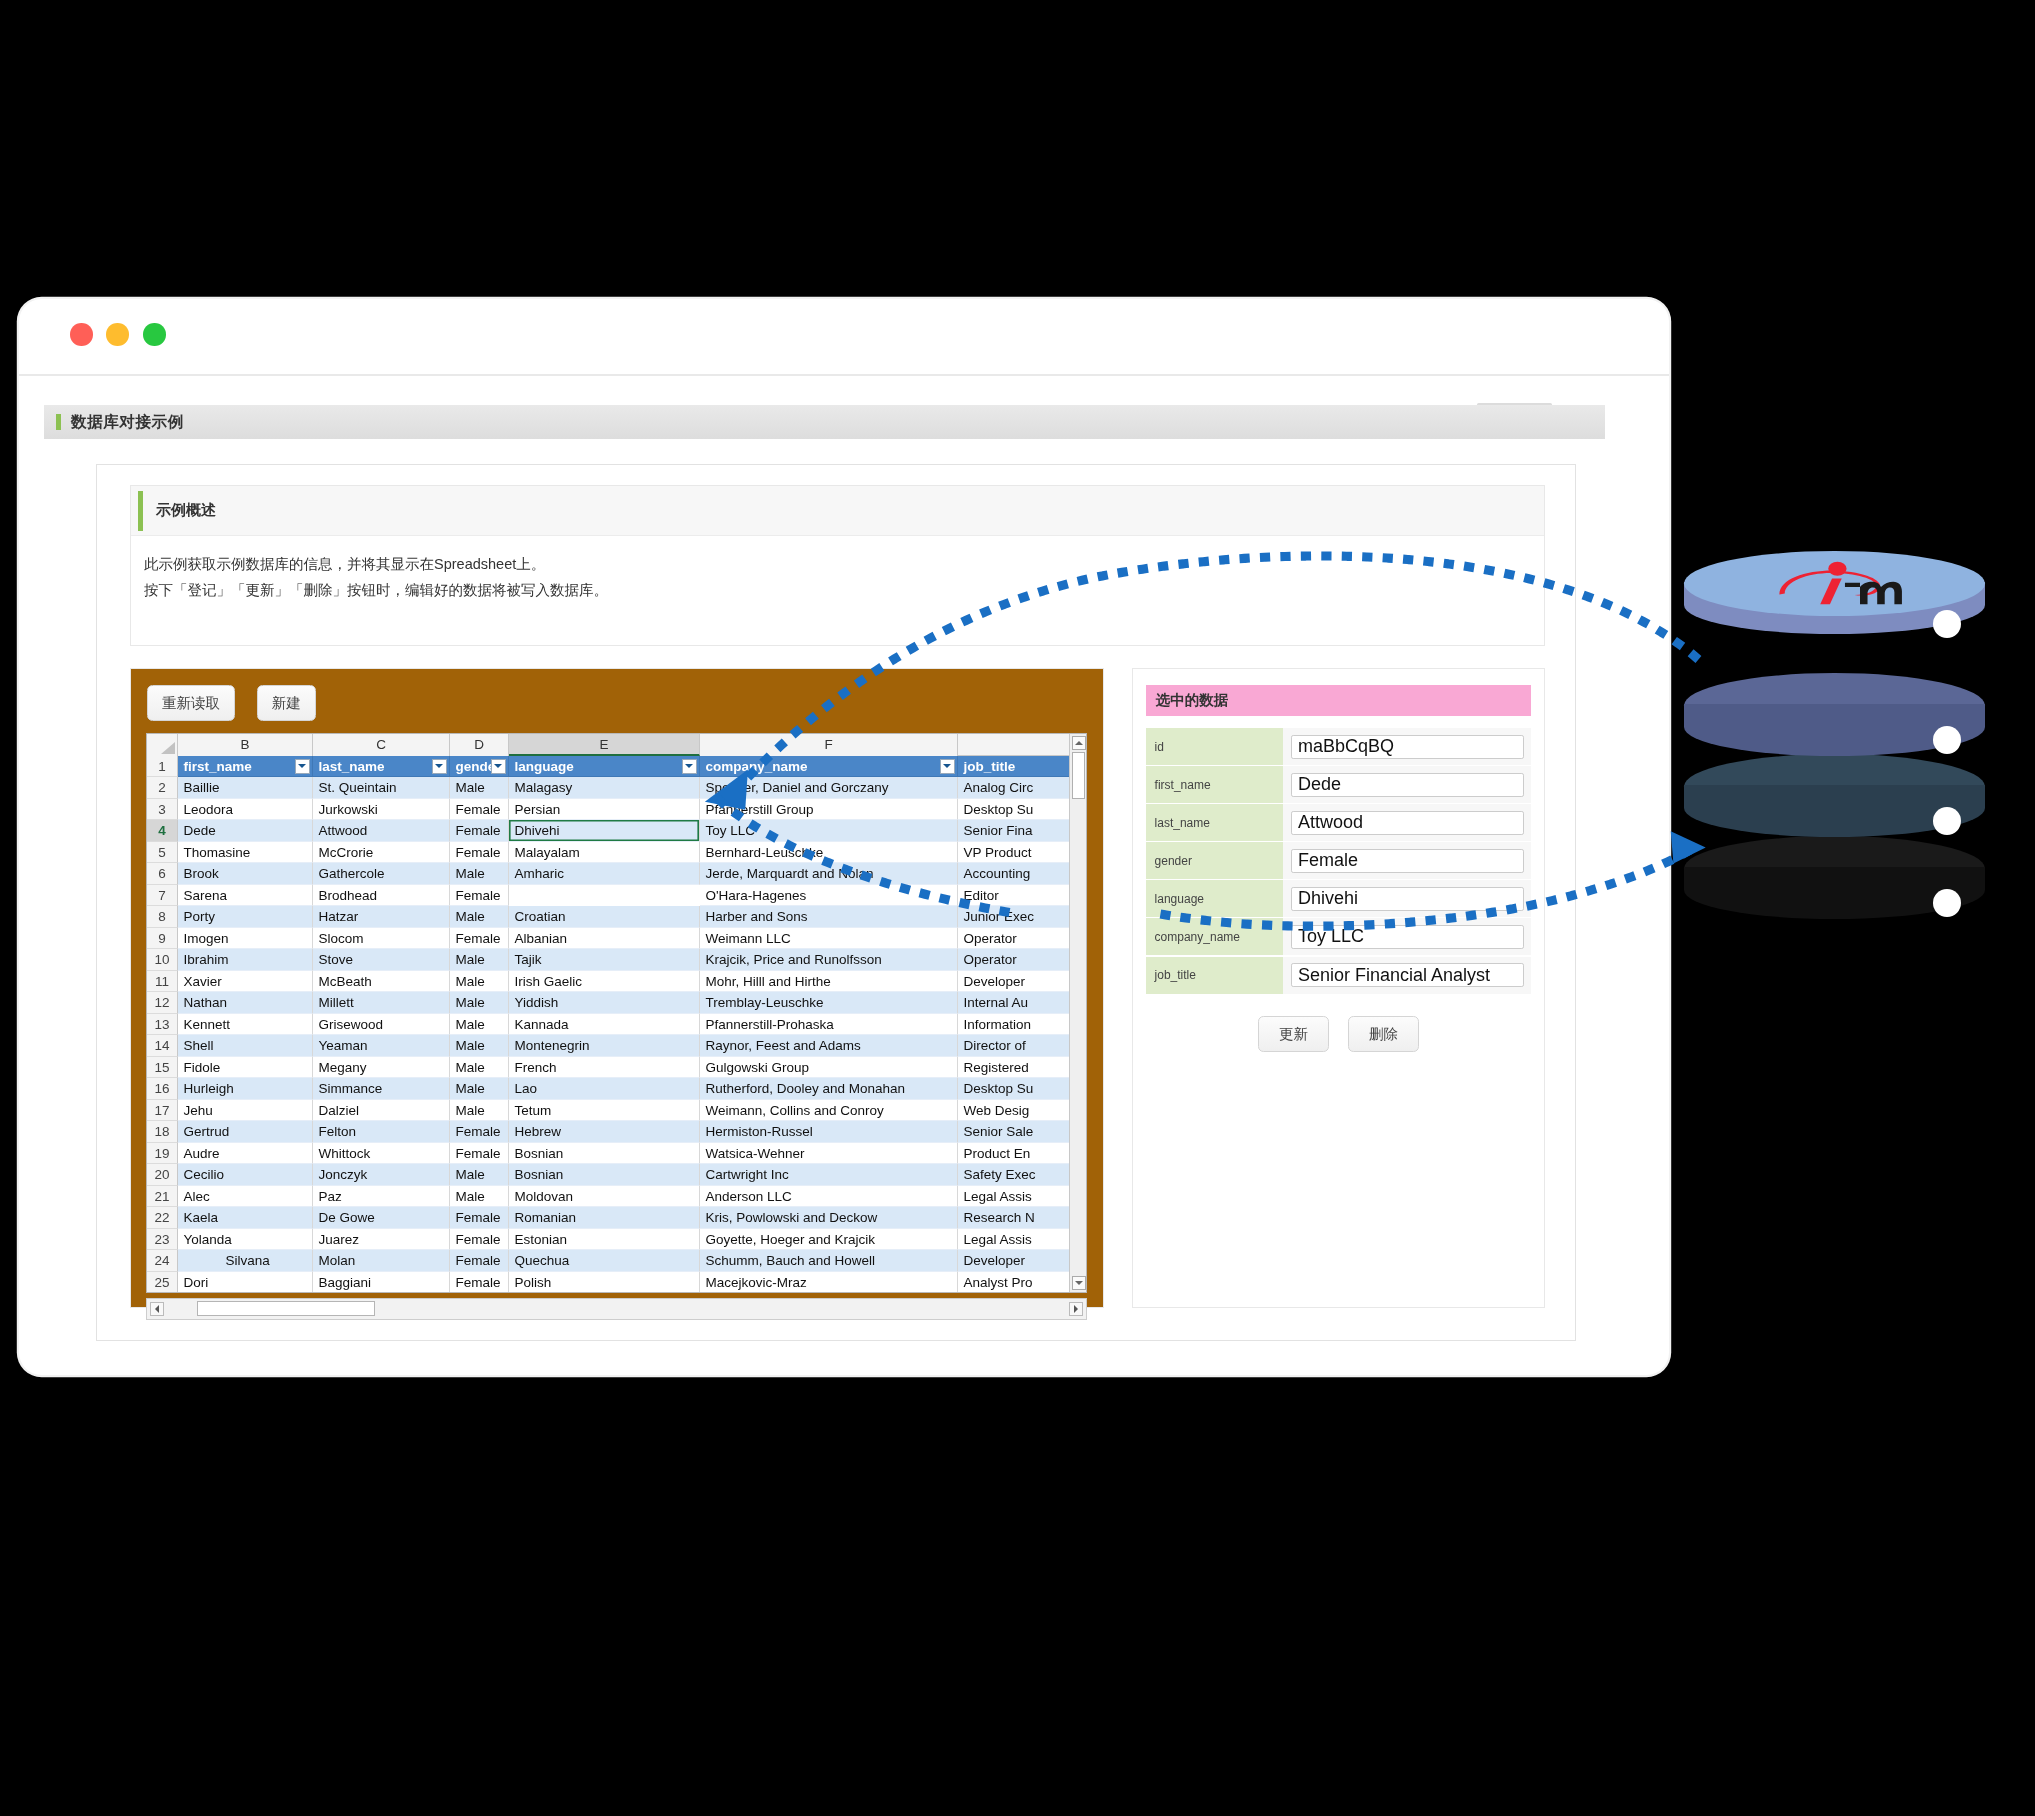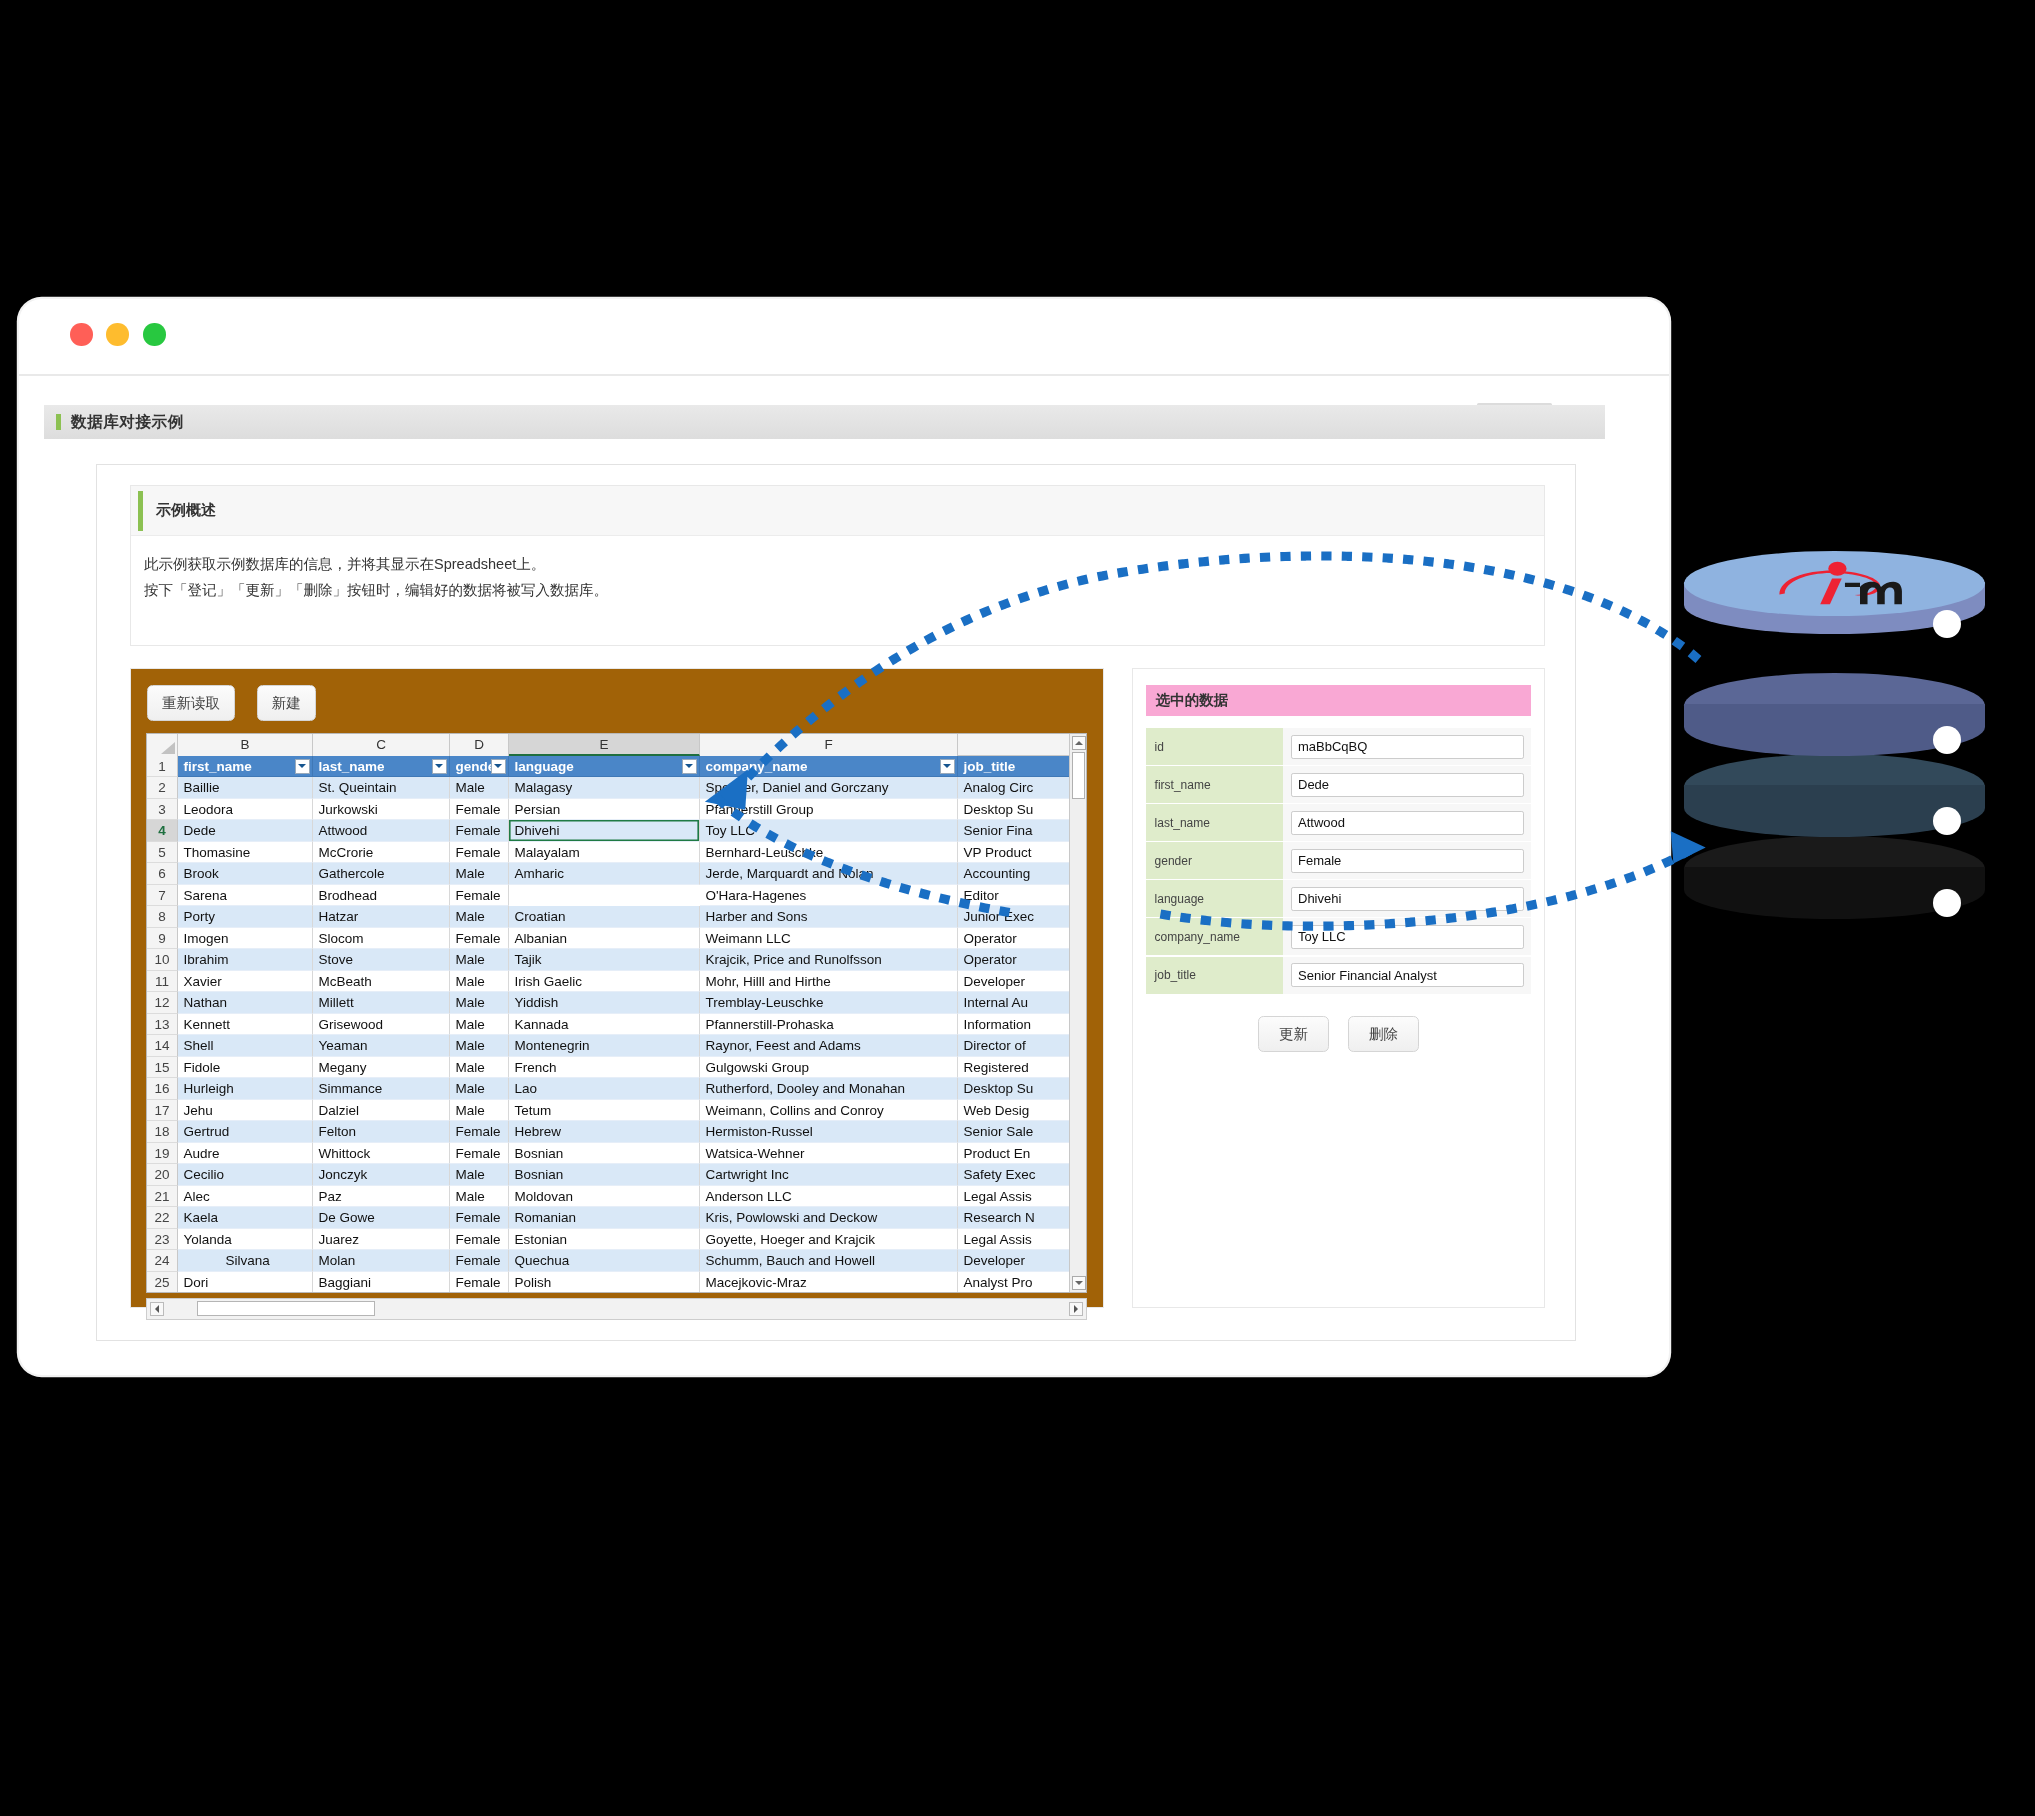--- a/index.html
+++ b/index.html
@@ -220,21 +220,21 @@
   #form-rows { margin: 12px 13px 0 13px; }
   .frow { display: flex; align-items: stretch; height: 37px; margin-bottom: 1.1px; }
   .flabel {
     width: 137px; background: #dfeccb; color: #444; font-size: 12px;
     display: flex; align-items: center; padding-left: 8.6px; flex: none;
   }
   .fvalwrap { flex: 1; background: #f7f7f7; display: flex; align-items: center; padding: 0 7.5px; }
   .fval {
     width: 100%; height: 24px; background: #ffffff;
     border: 0.5px solid #cccccc; border-radius: 2.2px;
-    font-size: 13px; color: #111; padding-left: 6.5px;
+    font-size: 18px; color: #111; padding-left: 6.5px;
     display: flex; align-items: center; font-family: "Liberation Sans", sans-serif;
   }
   #form-actions { margin-top: 22.6px; display: flex; justify-content: center; gap: 18.3px; }
   #form-actions .btn { padding: 7.5px 20.4px; }
 
   
   #db { position: absolute; left: 1684px; top: 551px; width: 318px; height: 366px; }
   .disk { position: absolute; left: 0; width: 301px; }
   .disk .side {
     position: absolute; left: 0; width: 301px; height: 52px;

